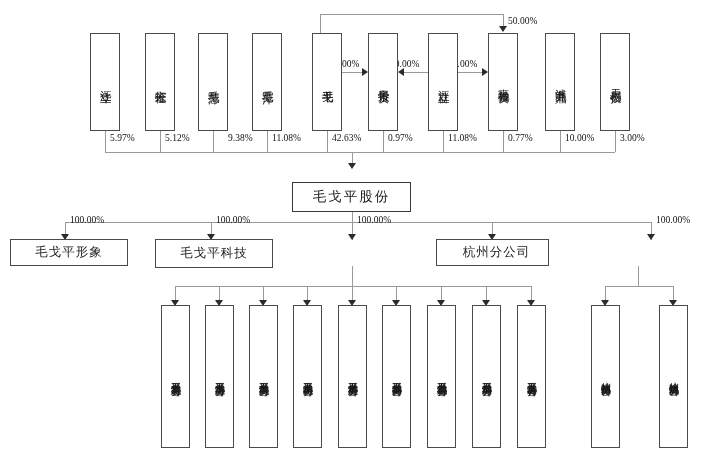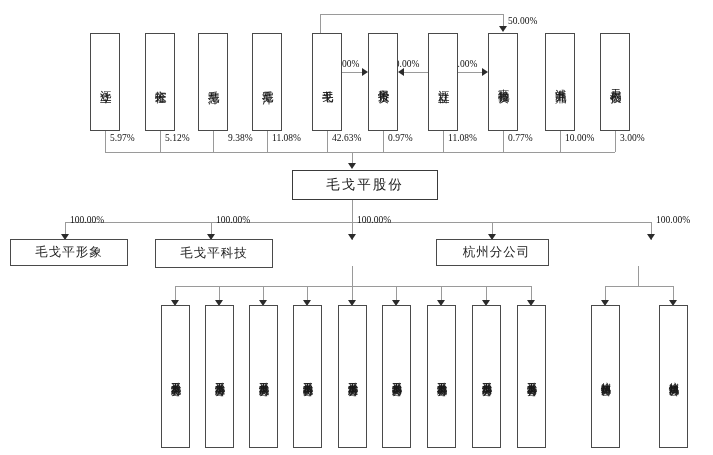--- a/index.html
+++ b/index.html
@@ -125,21 +125,21 @@
   <div class="lbl" style="left:448px;top:133px;">11.08%</div>
   <div class="lbl" style="left:508px;top:133px;">0.77%</div>
   <div class="lbl" style="left:565px;top:133px;">10.00%</div>
   <div class="lbl" style="left:620px;top:133px;">3.00%</div>
 
   <div class="ln lnh" style="left:105px;top:152px;width:510px;"></div>
 
   <div class="ln lnv" style="left:352px;top:152px;height:13px;"></div>
   <div class="arw" style="left:348px;top:163px;"></div>
 
-  <div class="box hbox main" style="left:292px;top:170px;width:146px;height:30px;">
+  <div class="box hbox main" style="left:292px;top:182px;width:119px;height:30px;">
     <span>毛戈平股份</span>
   </div>
 
   <div class="ln lnv" style="left:352px;top:200px;height:22px;"></div>
   <div class="ln lnh" style="left:65px;top:222px;width:586px;"></div>
 
   <div class="ln lnv" style="left:65px;top:222px;height:18px;"></div>
   <div class="arw" style="left:61px;top:234px;"></div>
   <div class="lbl" style="left:70px;top:215px;">100.00%</div>
 

